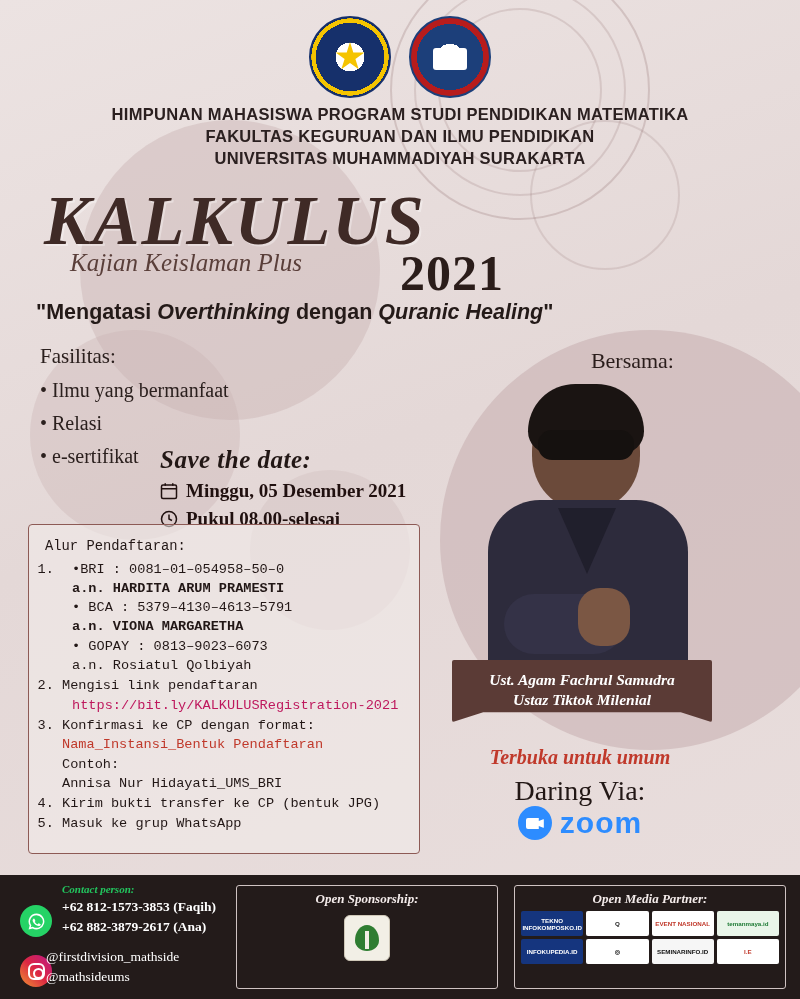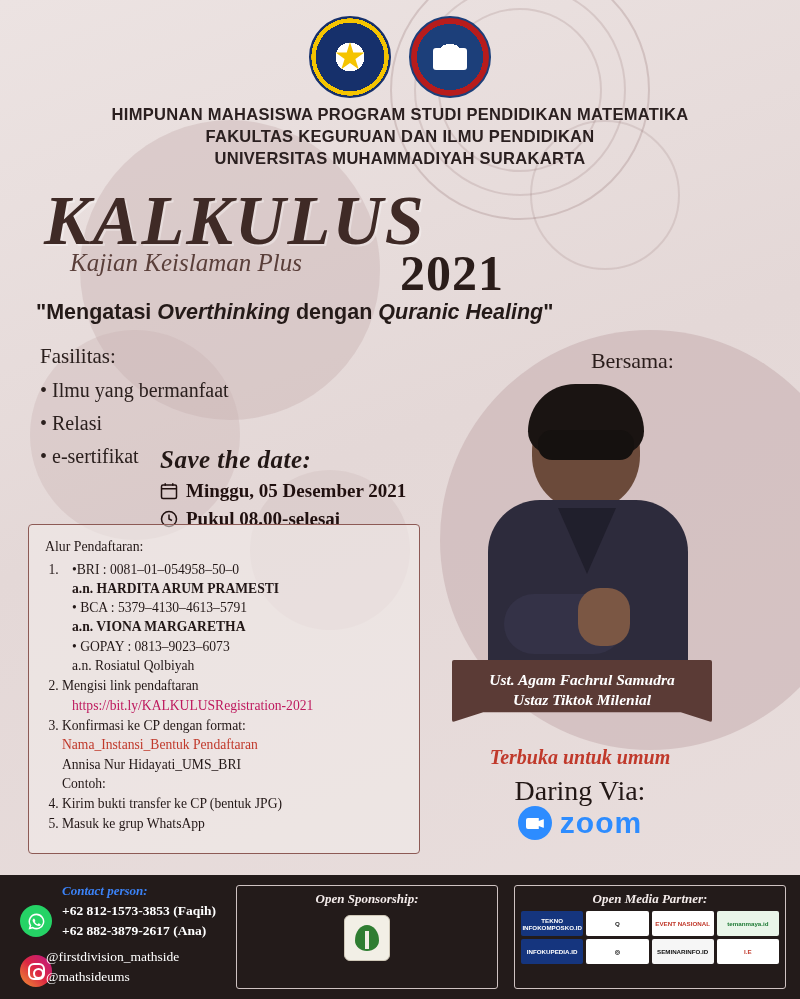--- a/index.html
+++ b/index.html
@@ -113,21 +113,21 @@
   .std-row { display:flex; align-items:center; gap:8px; margin-top:6px;
     font-family:"Liberation Serif", serif; font-weight:bold; font-size:19px; color:#20100f;}
   .mini-icon { width:18px; height:18px; flex:none; }
 
   
   .alur {
     position:absolute; left:28px; top:524px; width:392px; height:330px;
     border:1.6px solid #8d5a55; border-radius:4px;
     background:rgba(243,236,235,.55);
     padding:12px 14px 10px 16px;
-    font-family:Liberation Serif, serif;
+    font-family:Liberation Mono, monospace;
     color:#221716; font-size:13.6px; line-height:1.42;
   }
   .alur .hd { font-size:13.8px; margin-bottom:3px; }
   .alur ol { margin:0; padding-left:17px; }
   .alur ol > li { margin-bottom:1px; }
   .alur .sub { padding-left:10px; }
   .alur .bold { font-weight:bold; }
   .link { color:#be185d; }
   .red { color:#c0392b; }
 
@@ -194,21 +194,21 @@
     background:#fff; border-radius:2px;
     clip-path: polygon(0 0,72% 0,72% 28%,100% 8%,100% 92%,72% 72%,72% 100%,0 100%);
   }
   .zoom-text{ font-family:"Liberation Sans", sans-serif; font-weight:bold; font-size:30px; color:#2D8CFF; letter-spacing:1px;}
 
   
   .bottom { position:absolute; left:0; right:0; bottom:0; height:124px; background:#231b1a; }
   .contact { position:absolute; left:18px; top:8px; color:#fff; width:212px; }
   .contact-title{
     font-family:"Liberation Serif", serif; font-weight:bold; font-style:italic;
-    font-size:13px; color:#3b82f6; margin-bottom:2px; margin-left:44px;
+    font-size:11px; color:#22c55e; margin-bottom:2px; margin-left:44px;
   }
   .contact-line{ font-family:"Liberation Serif", serif; font-weight:bold; font-size:13.5px; margin-left:44px; line-height:1.45;}
   .ic {
     position:absolute; width:32px; height:32px; border-radius:50%;
     display:flex; align-items:center; justify-content:center;
     color:#fff; font-size:17px;
   }
   .ic-wa { left:2px; top:22px; background:#25D366; }
   .ic-ig { left:2px; top:72px; background:linear-gradient(45deg,#f09433,#dc2743,#bc1888); }
   .ic-ig .sq{ width:17px;height:17px;border:2px solid #fff;border-radius:6px; position:relative;}
@@ -319,22 +319,22 @@
       <div class="sub">• GOPAY : 0813–9023–6073</div>
       <div class="sub">a.n. Rosiatul Qolbiyah</div>
     </li>
     <li>
       <span>Mengisi link pendaftaran</span>
       <div class="sub link">https://bit.ly/KALKULUSRegistration-2021</div>
     </li>
     <li>
       <span>Konfirmasi ke CP dengan format:</span>
       <div class="red">Nama_Instansi_Bentuk Pendaftaran</div>
+      <div>Contoh:</div>
       <div>Annisa Nur Hidayati_UMS_BRI</div>
-      <div>Contoh:</div>
     </li>
     <li>Kirim bukti transfer ke CP (bentuk JPG)</li>
     <li>Masuk ke grup WhatsApp</li>
   </ol>
 </div>
 
 <div class="bersama">Bersama:</div>
 
 <div class="photo">
   <div class="p-head"></div>

